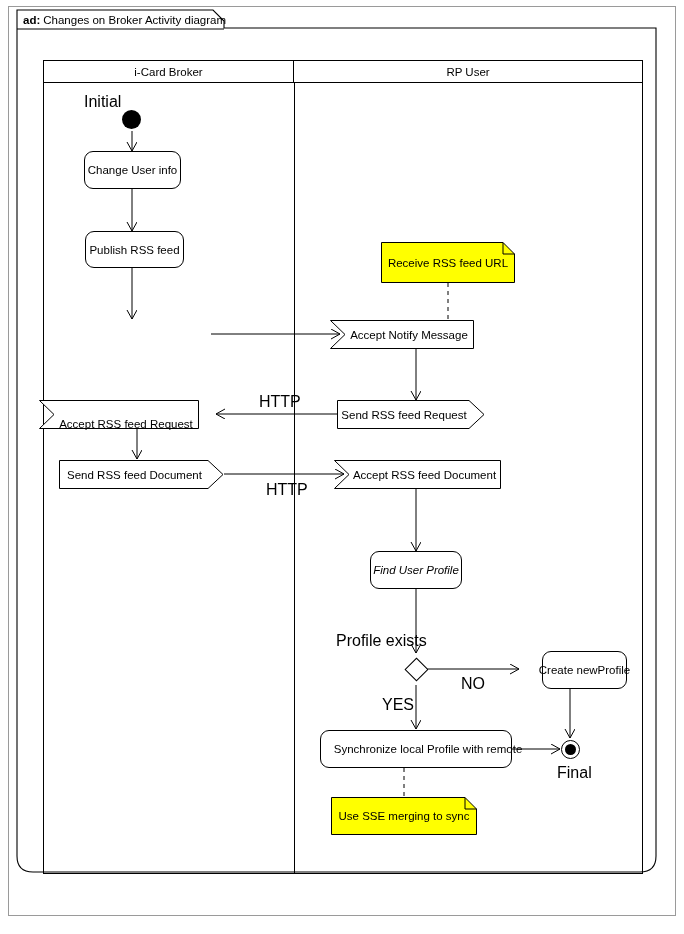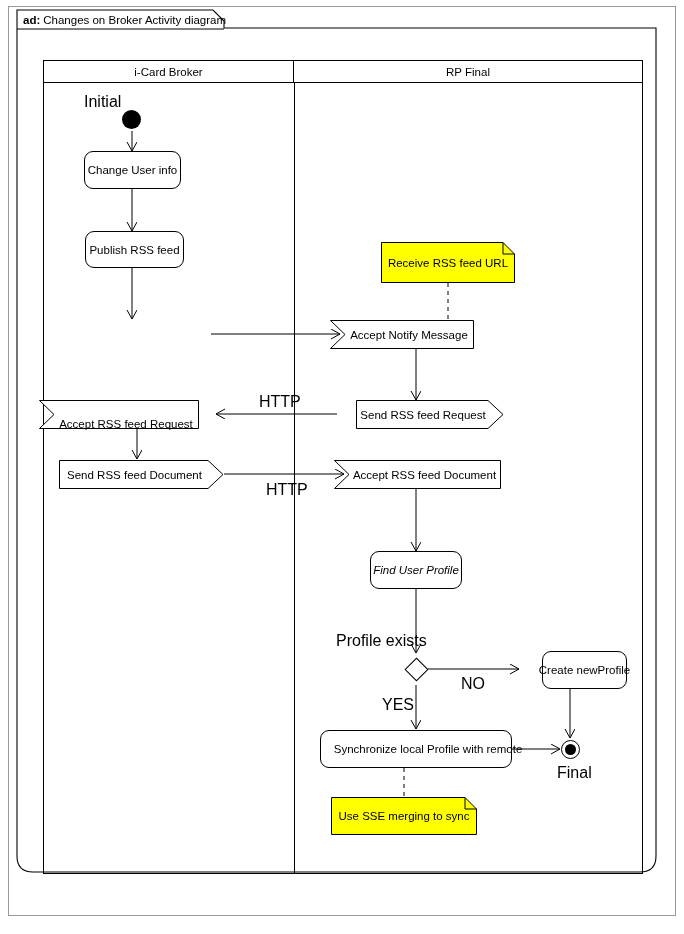--- a/index.html
+++ b/index.html
@@ -185,21 +185,21 @@
     <b>ad:</b>
     <span>Changes on Broker Activity diagram</span>
   </div>
 
   <div class="lanes">
     <div class="lane-head-row">
       <div class="lane-head left">
         <span>i-Card Broker</span>
       </div>
       <div class="lane-head right">
-        <span>RP Final</span>
+        <span>RP User</span>
       </div>
     </div>
     <div class="lane-divider"></div>
   </div>
 
   <svg class="edges">
     <defs>
       <marker id="ah" markerWidth="12" markerHeight="12" refX="10" refY="5" orient="auto" markerUnits="userSpaceOnUse">
         <path d="M 1 0 L 10 5 L 1 10" fill="none" stroke="#000" stroke-width="1"></path>
       </marker>
@@ -267,21 +267,21 @@
       <span class="note-label">Receive RSS feed URL</span>
     </div>
 
     <div class="node signal" style="left:39px; top:400px; width:160px; height:47px;">
       <svg width="160" height="29" viewBox="0 0 160 29">
         <polygon points="0.5,0.5 159.5,0.5 159.5,28.5 0.5,28.5 15,14.5" fill="#fff" stroke="#000" stroke-width="1"></polygon>
       </svg>
       <span class="sig-label" style="margin-left:14px;">Accept RSS feed Request</span>
     </div>
 
-    <div class="node signal" style="left:356px; top:400px; width:148px; height:29px;">
+    <div class="node signal" style="left:337px; top:400px; width:148px; height:29px;">
       <svg width="148" height="29" viewBox="0 0 148 29">
         <polygon points="0.5,0.5 132,0.5 147,14.5 132,28.5 0.5,28.5" fill="#fff" stroke="#000" stroke-width="1"></polygon>
       </svg>
       <span class="sig-label" style="margin-right:14px;">Send RSS feed Request</span>
     </div>
 
     <div class="node signal" style="left:59px; top:460px; width:165px; height:29px;">
       <svg width="165" height="29" viewBox="0 0 165 29">
         <polygon points="0.5,0.5 149,0.5 164,14.5 149,28.5 0.5,28.5" fill="#fff" stroke="#000" stroke-width="1"></polygon>
       </svg>

